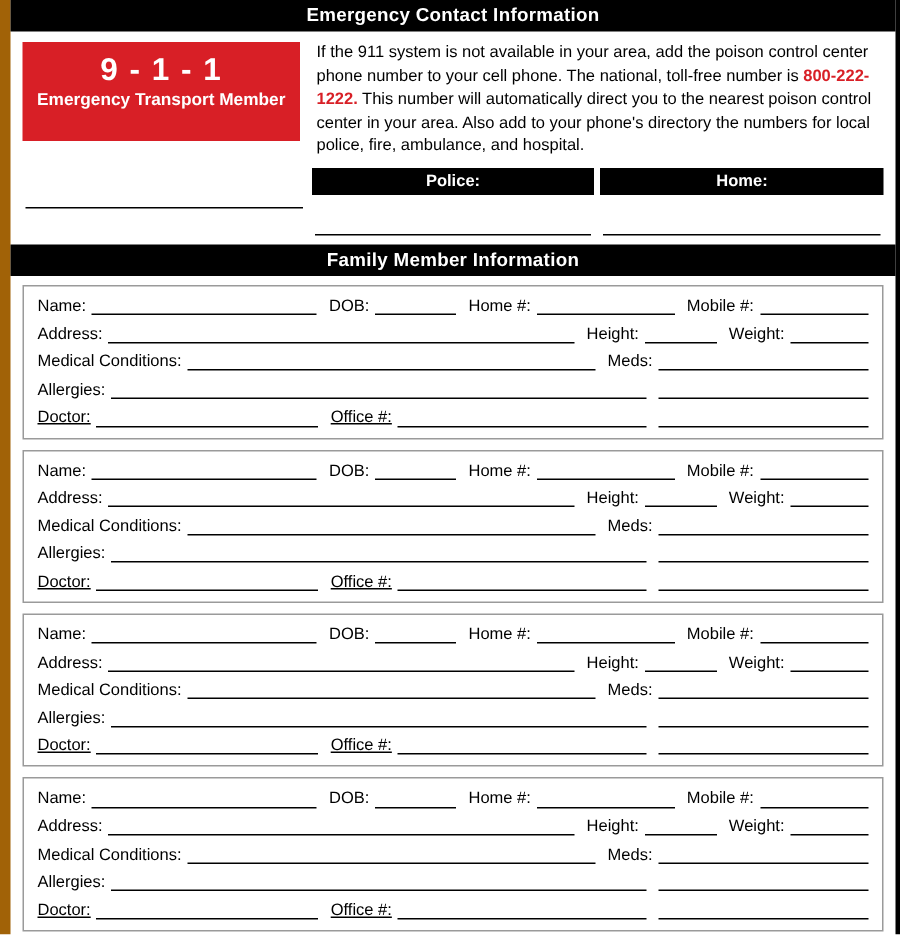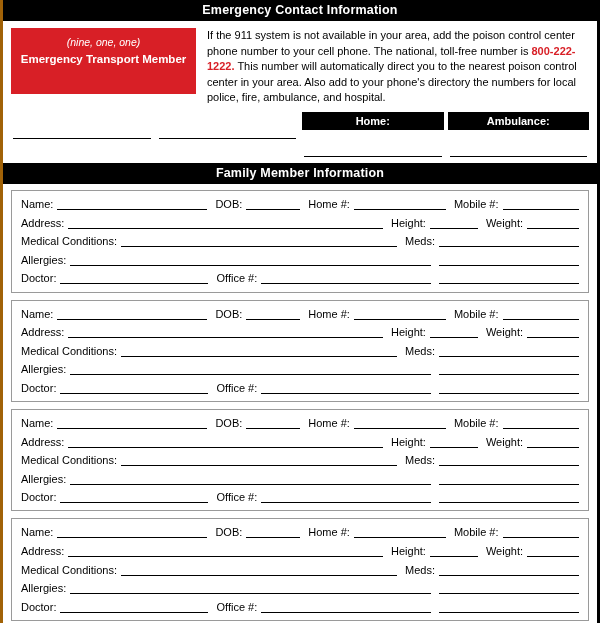--- a/index.html
+++ b/index.html
@@ -13,21 +13,21 @@
     font-family: "Liberation Sans", sans-serif;
     font-size: 11px;
     color: #000000;
     overflow: hidden;
   }
   .page {
     position: relative;
     width: 600px;
     height: 623px;
     box-sizing: border-box;
-    border-left: 3px solid #a16207;
+    border-left: 7px solid #a16207;
     border-right: 3px solid #000;
   }
 
   
   .section-bar {
     background: #000000;
     color: #ffffff;
     text-align: center;
     font-weight: bold;
     font-size: 12.5px;
@@ -113,26 +113,28 @@
     box-sizing: border-box;
   }
   .member-card {
     border: 1px solid #9a9a9a;
     padding: 7px 9px 7px 9px;
     box-sizing: border-box;
     margin-bottom: 7px;
   }
   .frow {
     display: flex;
+    align-items: flex-end;
     margin-bottom: 6.5px;
     font-size: 11px;
     white-space: nowrap;
   }
   .frow:last-child {
     margin-bottom: 0;
+    text-decoration: underline;
   }
   .flabel {
     padding-right: 4px;
     line-height: 1.1;
   }
   .fline {
     border-bottom: 1px solid #000;
     height: 11px;
     margin-right: 8px;
   }
@@ -145,41 +147,38 @@
 </style>
 </head>
 <body>
 
 <div class="page">
 
   <div class="section-bar">Emergency Contact Information</div>
 
   <div class="emerg-wrap">
     <div class="badge-911">
-      <div class="sub">(nine, one, one)</div>
+      <div class="big">9 - 1 - 1</div>
       <div class="ets">Emergency Transport Member</div>
     </div>
     <div class="emerg-text">
       <span>If the 911 system is not available in your area, add the poison control center phone number to your cell phone. The national, toll-free number is </span><span class="phone">800-222-1222.</span><span> This number will automatically direct you to the nearest poison control center in your area. Also add to your phone's directory the numbers for local police, fire, ambulance, and hospital.</span>
     </div>
   </div>
 
   <div class="contact-row">
     <div class="contact-cell">
       <div class="contact-line"></div>
     </div>
     <div class="contact-cell center">
+      <div class="contact-label">Police:</div>
       <div class="contact-line"></div>
     </div>
     <div class="contact-cell center">
       <div class="contact-label">Home:</div>
-      <div class="contact-line"></div>
-    </div>
-    <div class="contact-cell center">
-      <div class="contact-label">Ambulance:</div>
       <div class="contact-line"></div>
     </div>
   </div>
 
   <div class="section-bar" style="margin-top:6px;">Family Member Information</div>
 
   <div class="family-area">
 
     <div class="member-card">
       <div class="frow">

